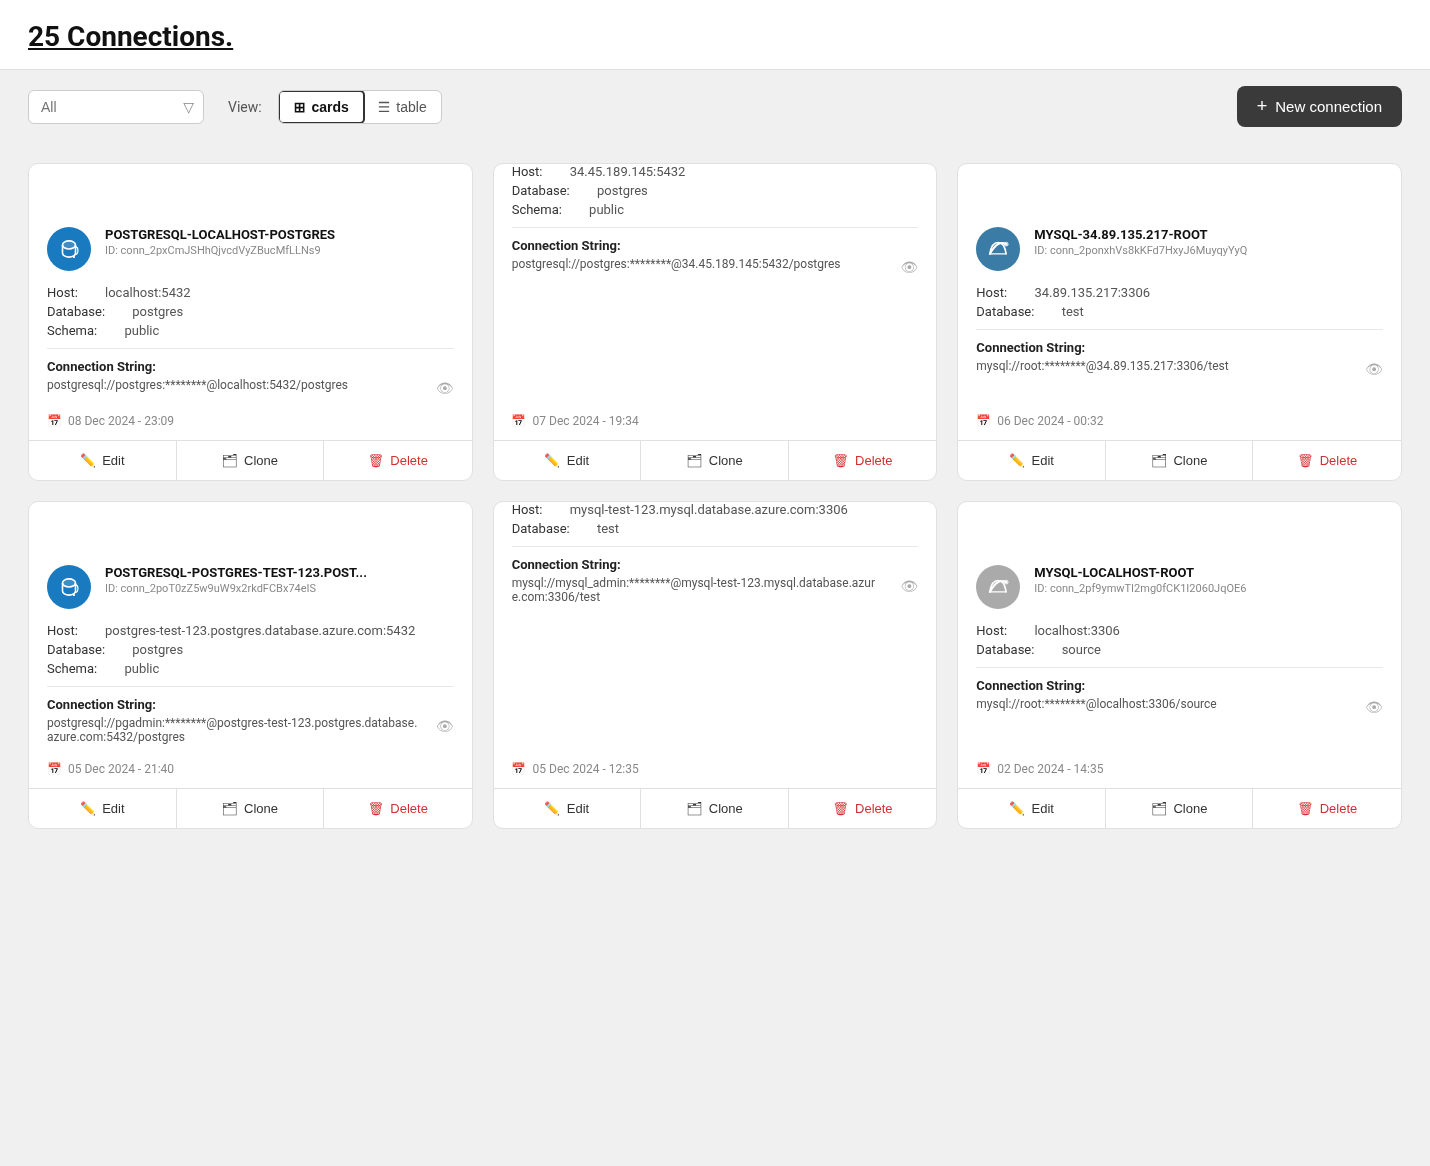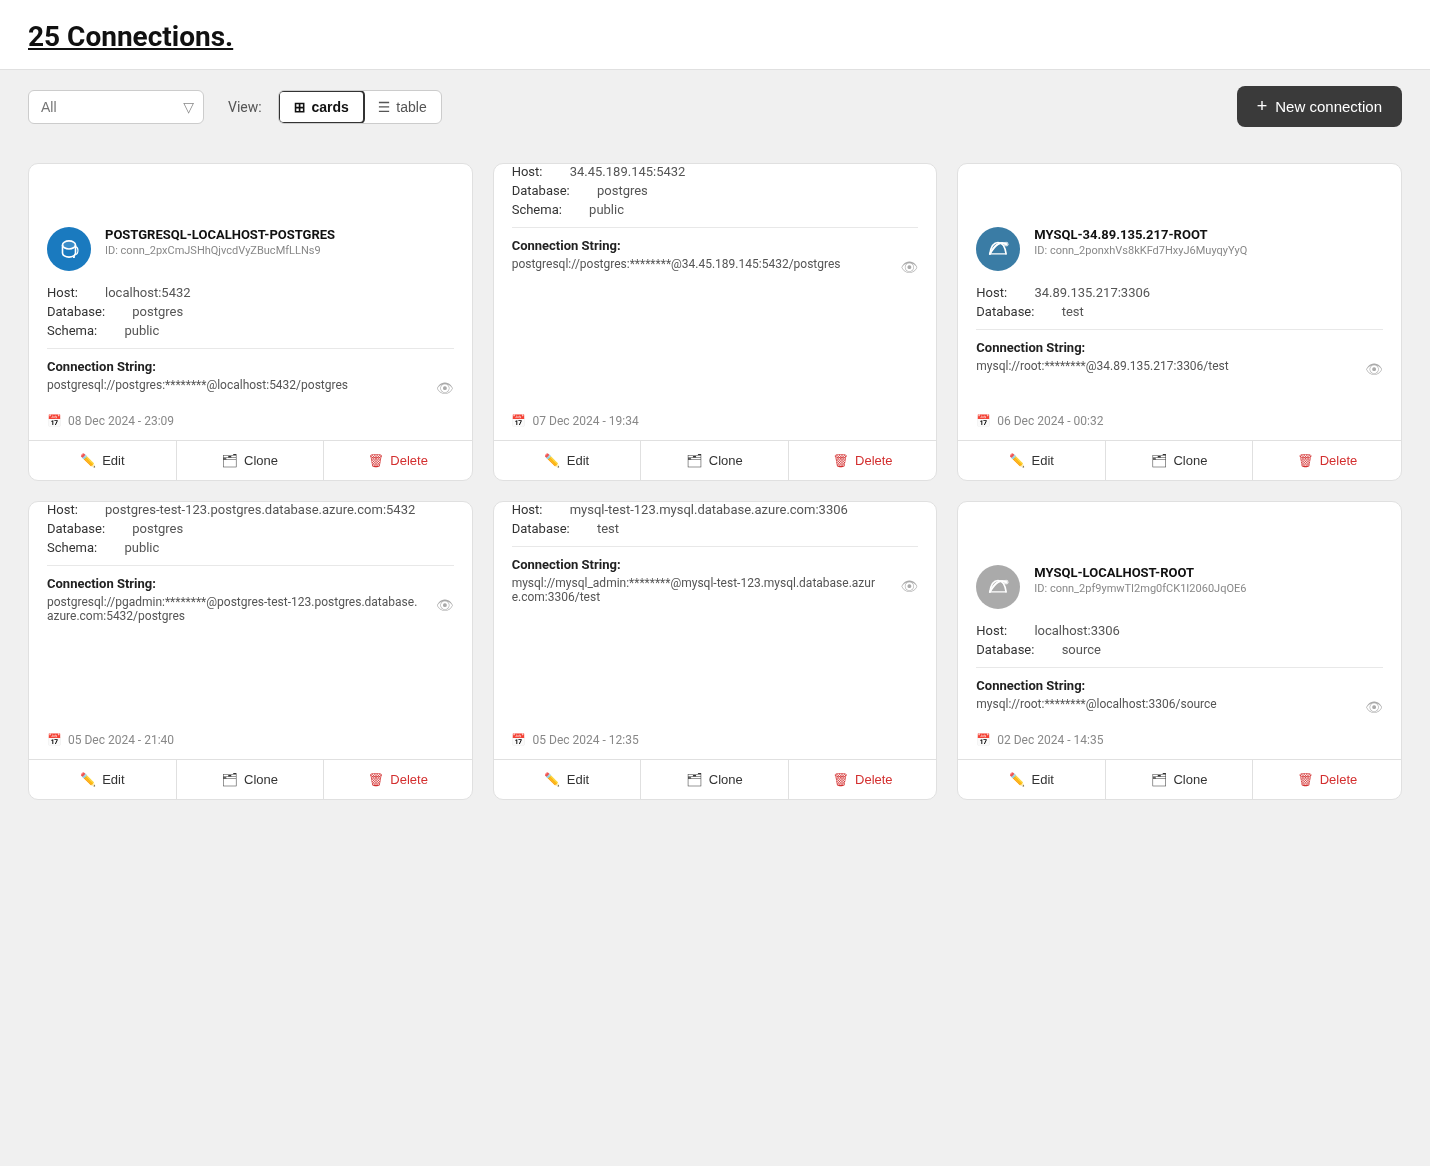--- a/index.html
+++ b/index.html
@@ -229,20 +229,36 @@
         </button>
         <button class="action-btn delete">
           <span>🗑</span>
           <span>Delete</span>
         </button>
       </div>
     </div>
     </div>
     <div class="cards-row">
       <div class="card">
+      <div class="card-header">
+        <div class="db-icon postgres">
+      <svg width="26" height="26" viewBox="0 0 32 32" fill="none" xmlns="http://www.w3.org/2000/svg">
+        <ellipse cx="16" cy="11" rx="8" ry="5" stroke="white" stroke-width="2" fill="none"></ellipse>
+        <path d="M8 11v10c0 2.76 3.58 5 8 5s8-2.24 8-5V11" stroke="white" stroke-width="2" fill="none"></path>
+        <ellipse cx="16" cy="11" rx="8" ry="5" fill="rgba(255,255,255,0.15)"></ellipse>
+        <path d="M24 13c1.5 0.5 3 2 3 4.5 0 3-1.5 5-3 5" stroke="white" stroke-width="1.5" fill="none"></path>
+        <path d="M23 22c0 1.5-0.5 3-1 4" stroke="white" stroke-width="1.5"></path>
+        <circle cx="22" cy="26" r="1.2" fill="white"></circle>
+      </svg>
+    </div>
+        <div class="card-title-block">
+          <div class="card-name">POSTGRESQL-POSTGRES-TEST-123.POST...</div>
+          <div class="card-id">ID: conn_2poT0zZ5w9uW9x2rkdFCBx74eIS</div>
+        </div>
+      </div>
       <div class="card-body">
         <div class="card-field">
           <span class="label">Host:</span>
           <span class="value"> postgres-test-123.postgres.database.azure.com:5432</span>
         </div>
         <div class="card-field">
           <span class="label">Database:</span>
           <span class="value"> postgres</span>
         </div>
 

